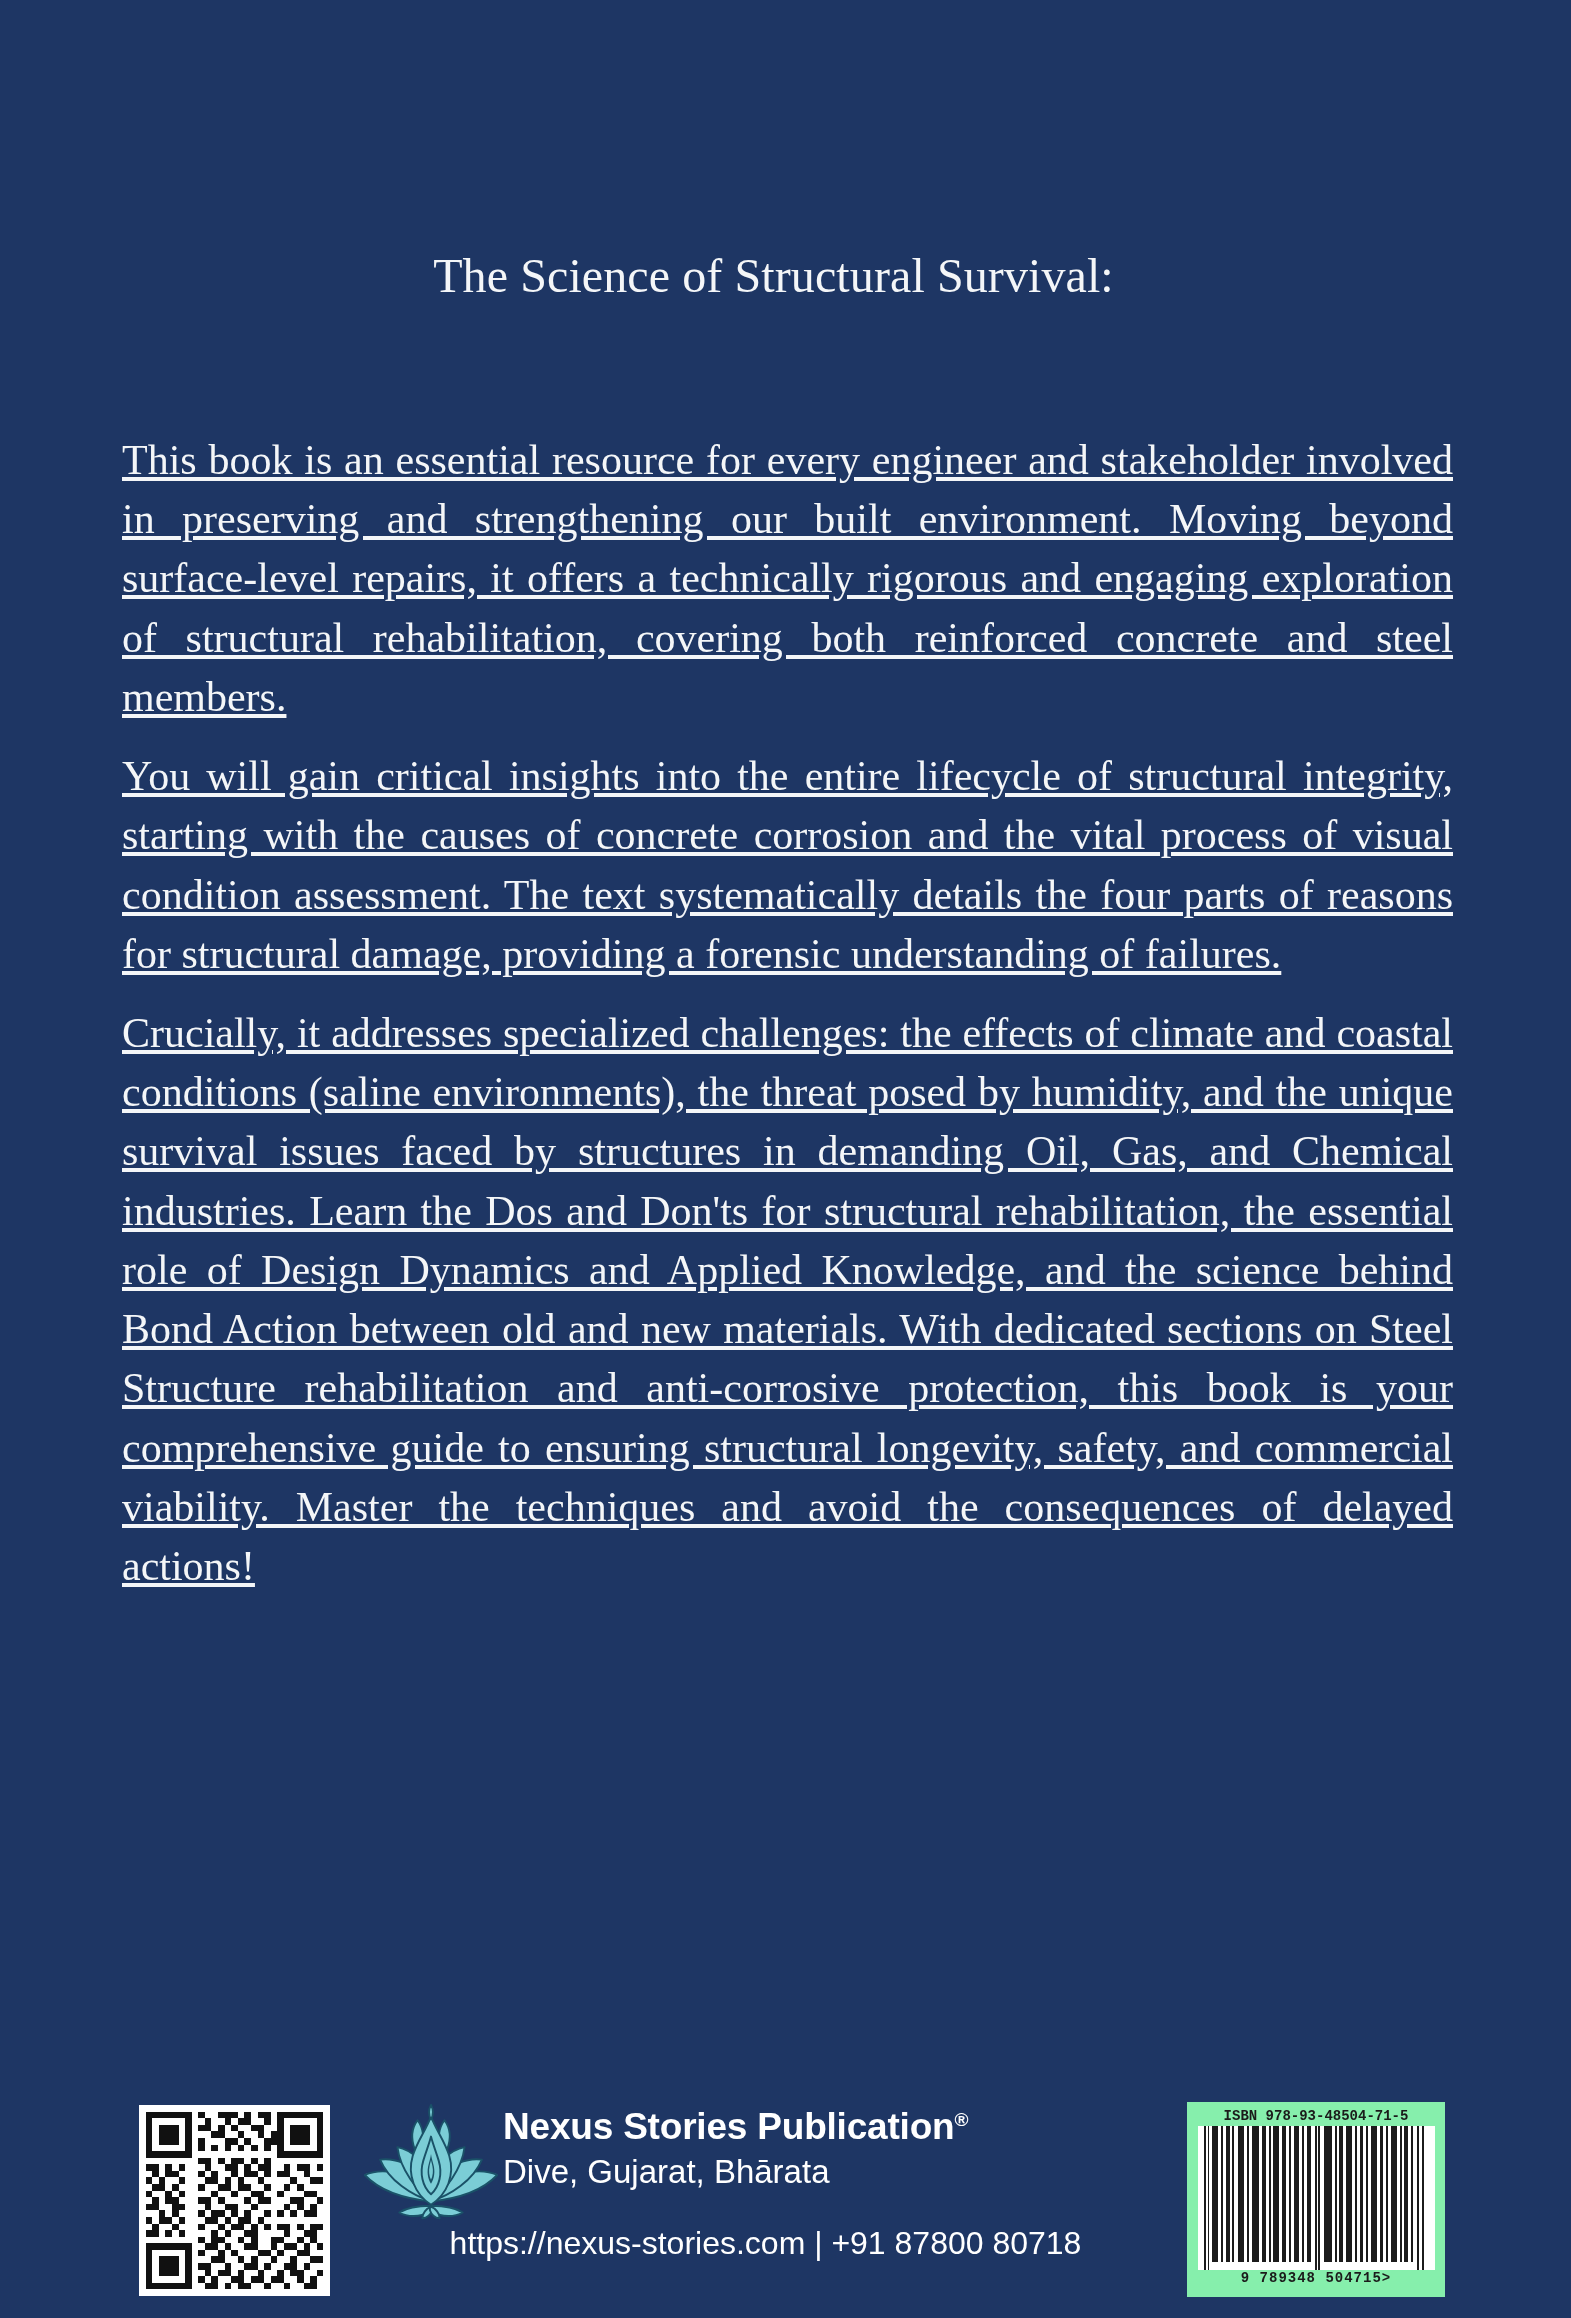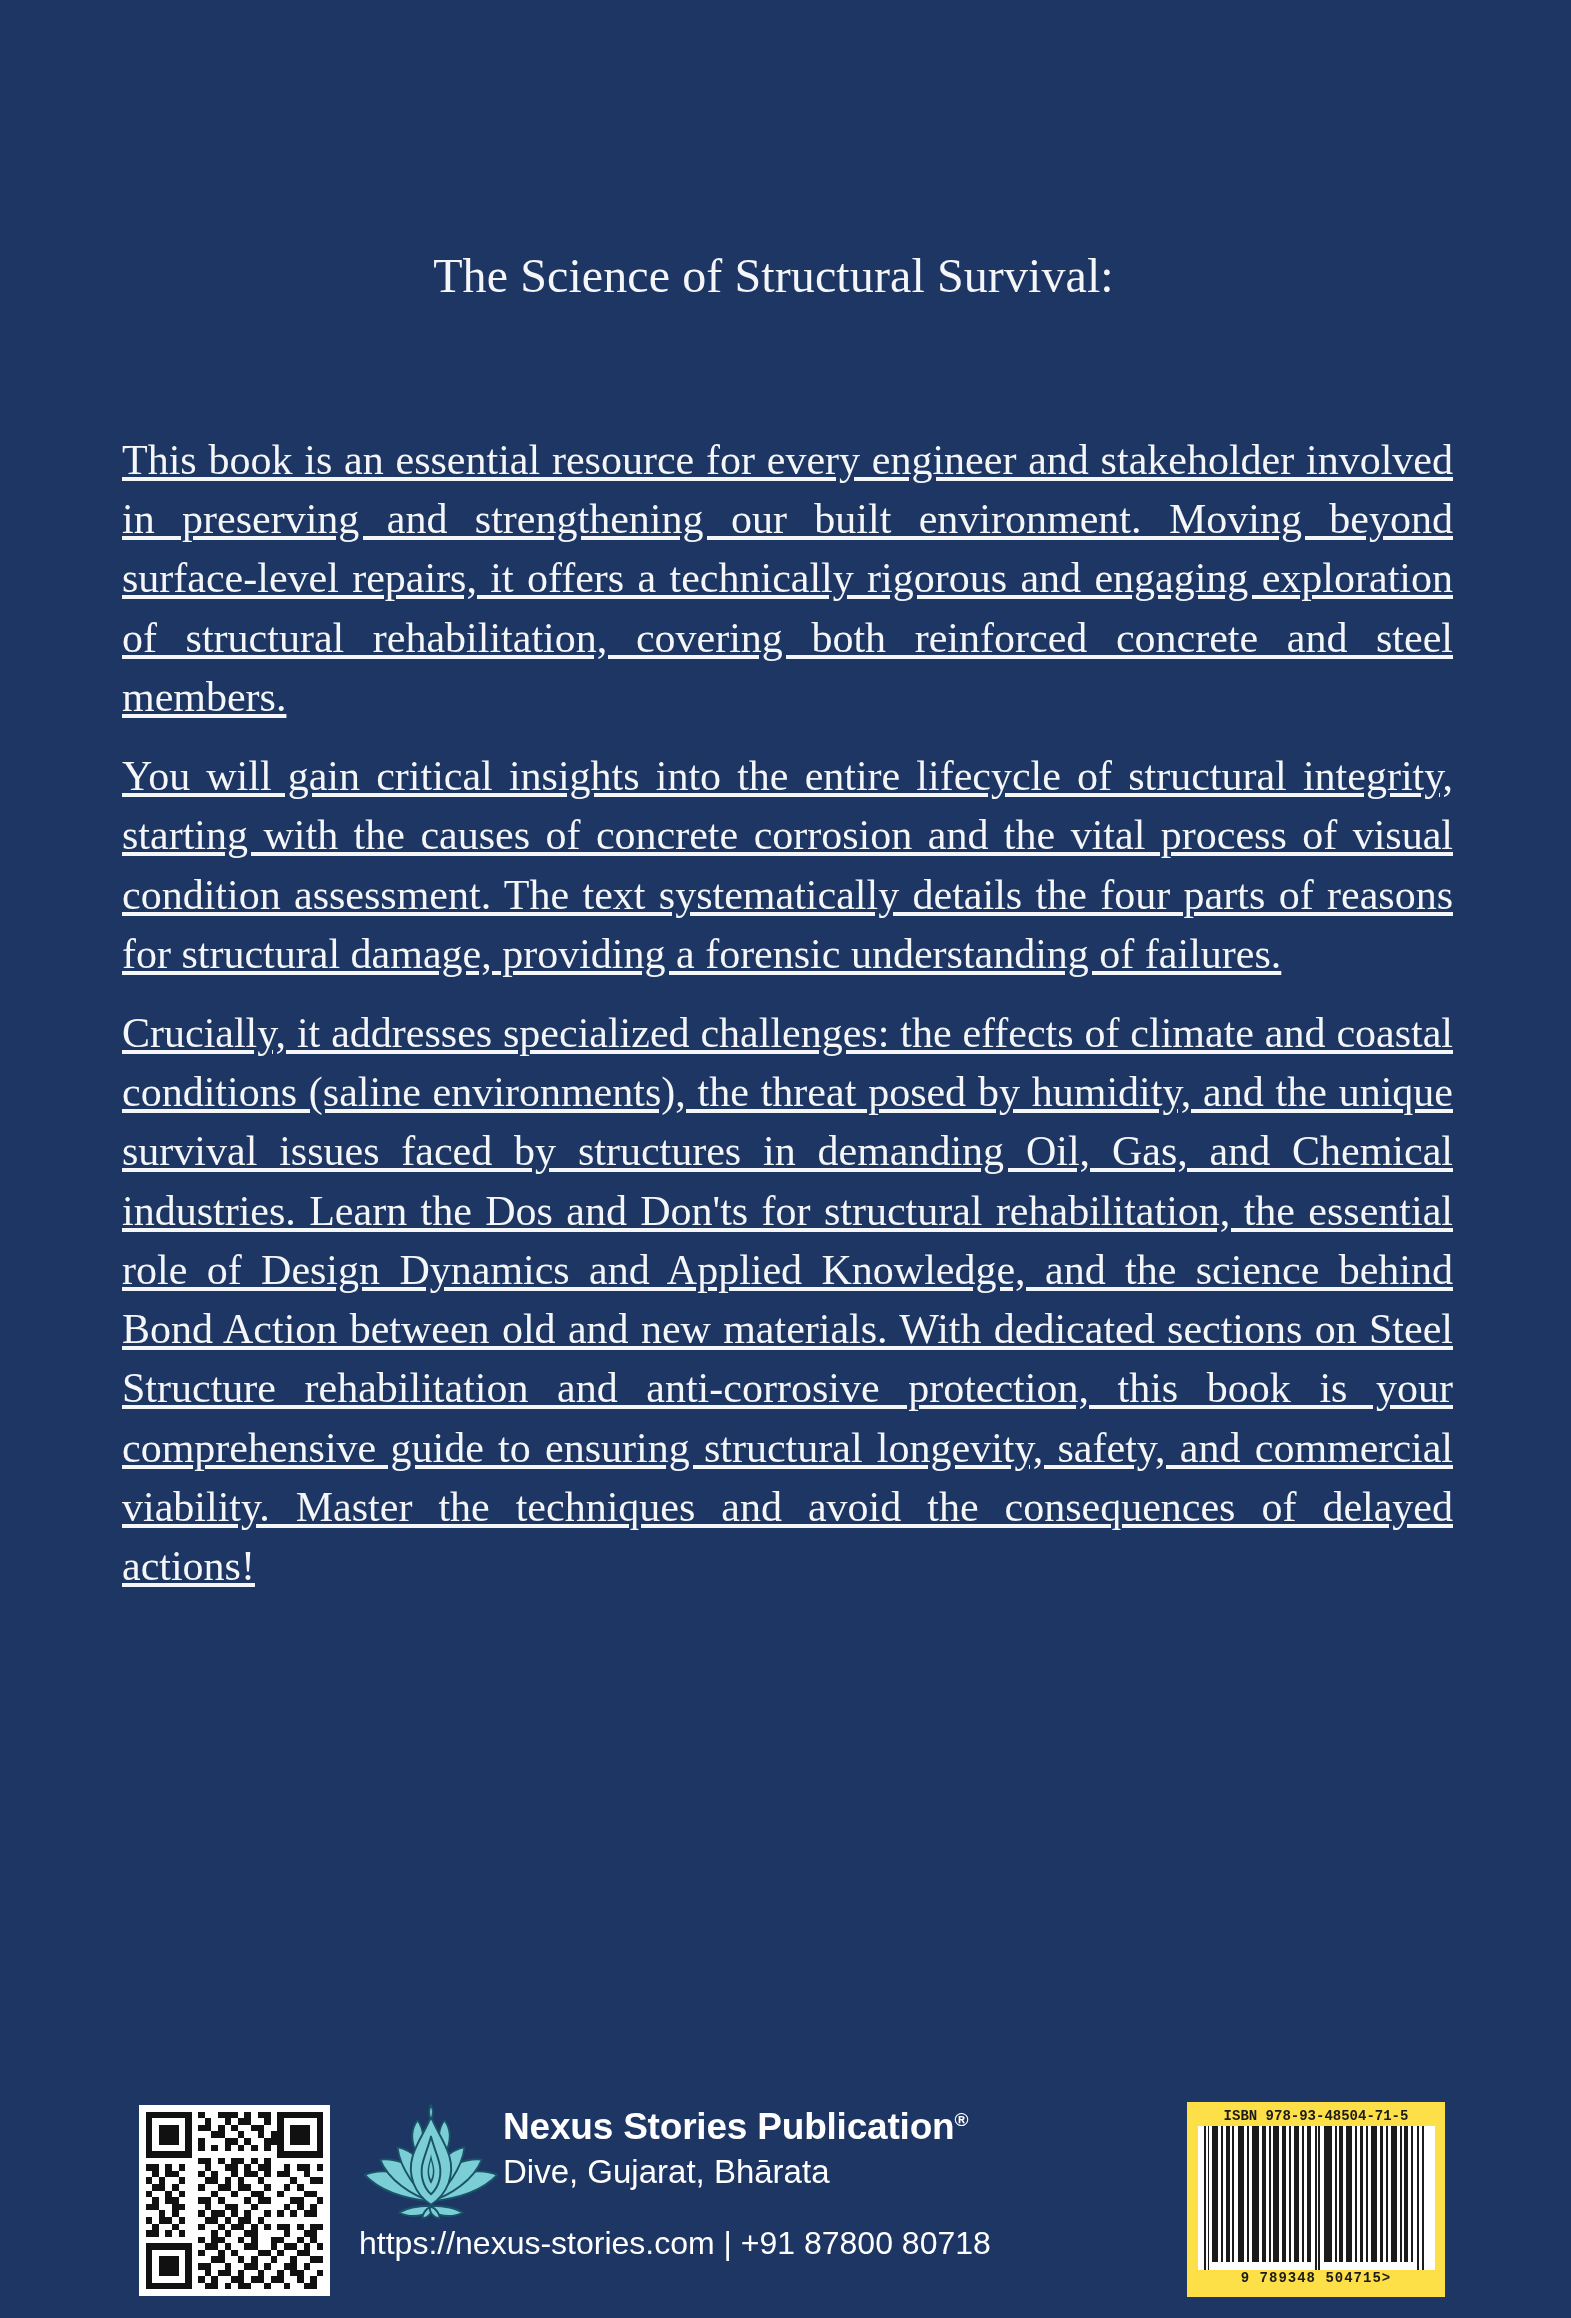--- a/index.html
+++ b/index.html
@@ -138,31 +138,31 @@
     position: absolute;
     left: 0px;
     top: 128px;
     width: 813px;
     color: #ffffff;
     font-family: "Liberation Sans", sans-serif;
     font-weight: normal;
     font-size: 32px;
     line-height: 1.0;
     white-space: nowrap;
-    text-align: left;
+    text-align: center;
   }
 
   
   .barcode-group {
     position: absolute;
     right: 0;
     top: 2.9px;
     width: 258px;
     height: 195px;
-    background: #fde047;
+    background: #86efac;
     box-sizing: border-box;
     padding: 6.7px 10.5px 4.8px 10.5px;
   }
   .isbn-text {
     color: #1b1b1b;
     font-family: "Liberation Mono", monospace;
     font-size: 14px;
     font-weight: bold;
     text-align: center;
     letter-spacing: 0px;

